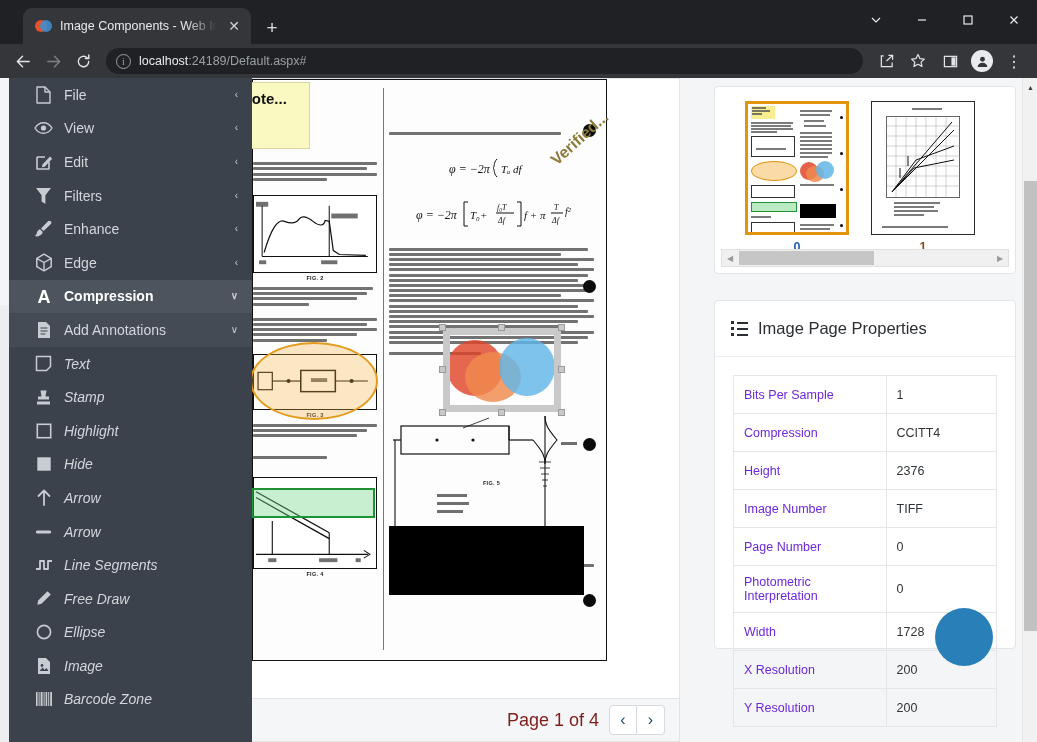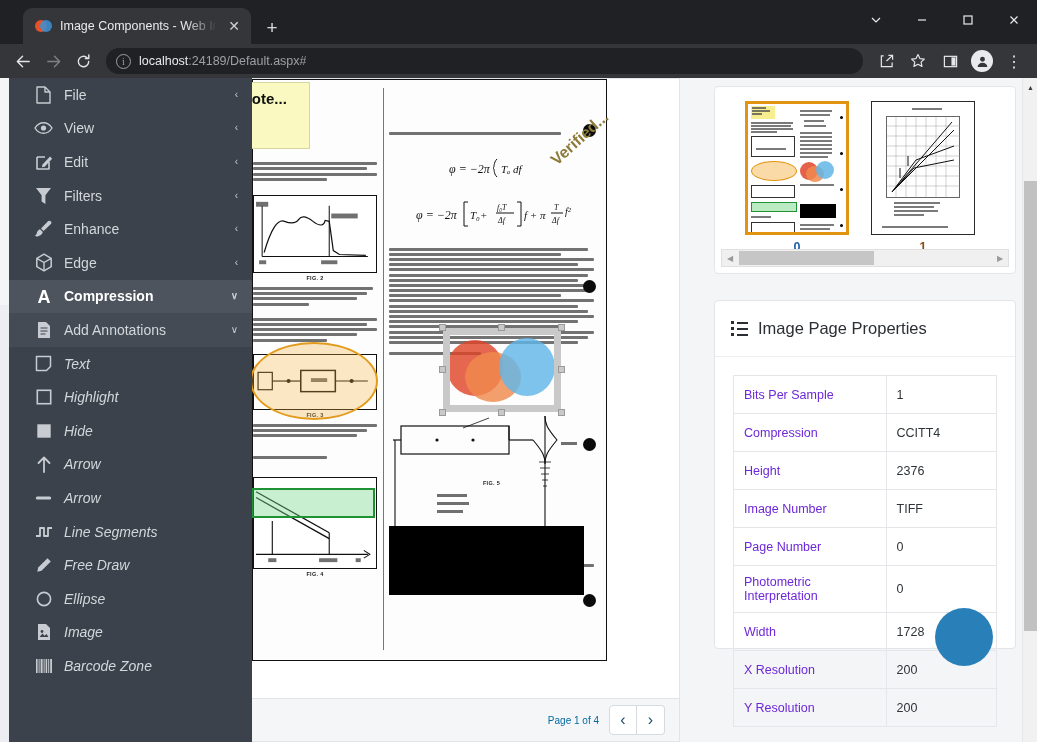--- a/index.html
+++ b/index.html
@@ -184,21 +184,21 @@
   .dot {
     position: absolute; right: 10px; width: 13px; height: 13px;
     border-radius: 50%; background: #0b0b0b;
   }
 
   .viewer-footer {
     position: absolute; left: 0; right: 0; bottom: 0; height: 43px;
     background: #f5f6f7; border-top: 1px solid #e2e4e8;
     display: flex; align-items: center; justify-content: flex-end; padding-right: 14px; gap: 10px;
   }
-  .pglabel { font-size: 10px; color: #0369a1; }
+  .pglabel { font-size: 18px; color: #7f1d1d; }
   .pgbtns { display: flex; }
   .pgbtn {
     width: 28px; height: 30px; border: 1px solid #d7dade; background: #fff;
     display: flex; align-items: center; justify-content: center; color: #1b4f72;
   }
   .pgbtn:first-child { border-radius: 4px 0 0 4px; }
   .pgbtn:last-child { border-radius: 0 4px 4px 0; border-left: none; }
 
   
   .rightcol { position: absolute; left: 714px; top: 0; width: 307px; height: 664px; }
@@ -803,20 +803,29 @@
     <div class="sb-item leaf">
       <span class="ico">
           <svg width="17" height="17" viewBox="0 0 17 17">
             <path d="M1.5 1.5h14v10l-4 4h-10z" stroke="#c8ccd2" stroke-width="1.5" fill="none" stroke-linejoin="round"></path>
           </svg>
         </span>
       <span class="lbl">Text</span>
     </div>
     <div class="sb-item leaf">
       <span class="ico">
+          <svg width="17" height="17" viewBox="0 0 17 17">
+            <path d="M5.5 1.5h6l-1 6h3.5v3H3v-3h3.5z" fill="#c8ccd2"></path>
+            <rect x="2" y="12.5" width="13" height="3" fill="#c8ccd2"></rect>
+          </svg>
+        </span>
+      <span class="lbl">Stamp</span>
+    </div>
+    <div class="sb-item leaf">
+      <span class="ico">
           <svg width="16" height="16" viewBox="0 0 16 16">
             <rect x="1.3" y="1.3" width="13.4" height="13.4" stroke="#c8ccd2" stroke-width="1.6" fill="none"></rect>
           </svg>
         </span>
       <span class="lbl">Highlight</span>
     </div>
     <div class="sb-item leaf">
       <span class="ico">
           <svg width="16" height="16" viewBox="0 0 16 16">
             <rect x="1.3" y="1.3" width="13.4" height="13.4" fill="#c8ccd2"></rect>

